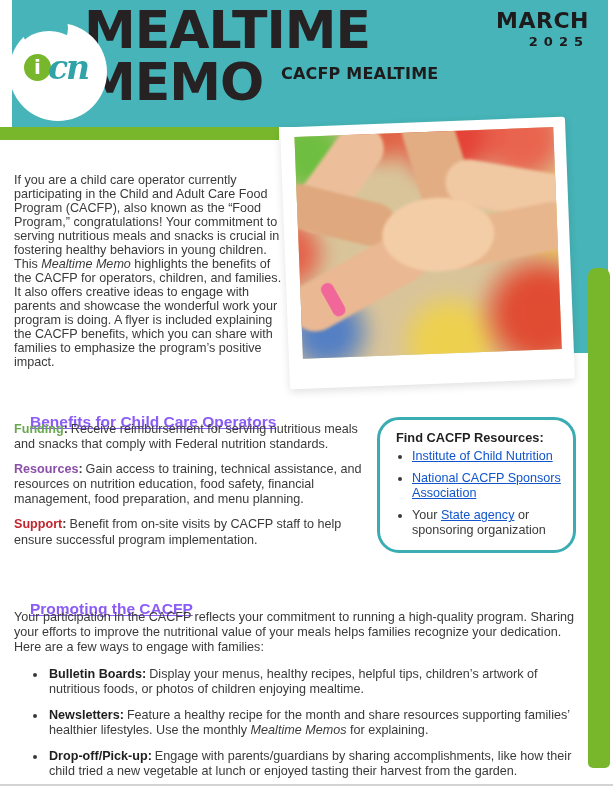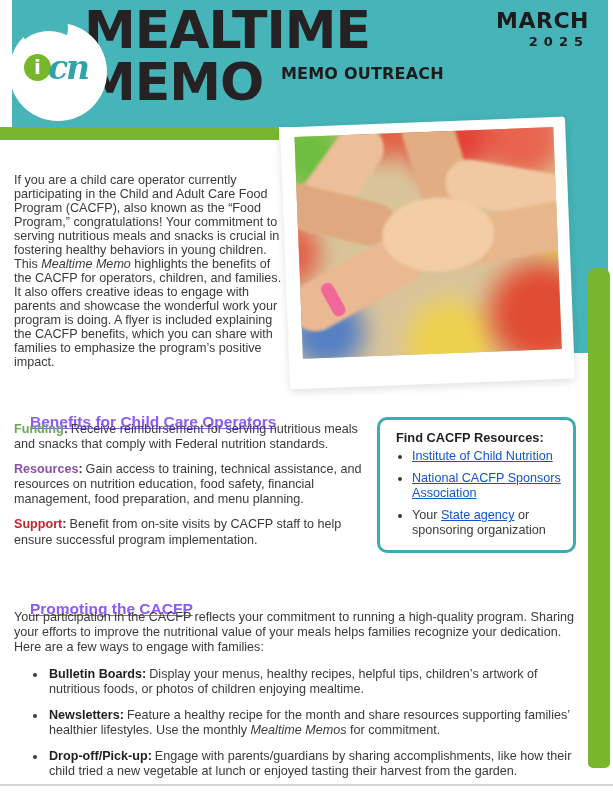--- a/index.html
+++ b/index.html
@@ -75,21 +75,21 @@
 
   .benefits{position:absolute;left:14px;top:422px;width:366px;z-index:3;}
   .benefit{margin:0 0 10px 0;font-size:12.6px;line-height:15.1px;}
   .b-label{font-weight:bold;}
   .b-label.funding{color:#6aa84f;}
   .b-label.resources{color:#8a4fa8;}
   .b-label.support{color:#c0272d;}
   .b-colon{font-weight:bold;color:#3a3a3a;margin-right:3px;}
 
   .res-box{position:absolute;left:377px;top:417px;width:199px;box-sizing:border-box;z-index:3;
-           border:3px solid #3aadb3;border-radius:10px;background:#fff;padding:10px 12px 12px 16px;}
+           border:3px solid #3aadb3;border-radius:22px;background:#fff;padding:10px 12px 12px 16px;}
   .res-title{font-weight:bold;font-size:12.8px;color:#1f1f1f;margin:0 0 4px 0;}
   .res-list{margin:0;padding:0 0 0 16px;}
   .res-list li{font-size:12.6px;line-height:15px;margin:0 0 7px 0;color:#3a3a3a;}
   .res-list li:last-child{margin-bottom:0;}
   a.doc-link{color:#1155cc;text-decoration:underline;}
 
   .promoting{position:absolute;left:14px;top:610px;width:572px;z-index:3;font-size:12.6px;line-height:15px;}
   .promo-intro{margin:0 0 12px 0;}
   .promo-list{margin:0;padding:0 0 0 33px;}
   .promo-list li{margin:0 0 11px 0;padding-left:2px;}
@@ -110,21 +110,21 @@
 
   <div class="logo">
     <div class="logo-circle"></div>
     <div class="logo-comma"></div>
     <div class="logo-i">i</div>
     <div class="logo-cn">cn</div>
   </div>
 
   <div class="title l1">MEALTIME</div>
   <div class="title l2">MEMO</div>
-  <div class="tagline">MEMO OUTREACH</div>
+  <div class="tagline">CACFP MEALTIME</div>
   <div class="issue">
     <div class="month">MARCH</div>
     <div class="year">2025</div>
   </div>
 
   <div class="photo">
     <div class="photo-img">
       <div class="photo-bg"></div>
       <div class="arm a1"></div>
       <div class="arm a2"></div>
@@ -153,19 +153,19 @@
       <li><a class="doc-link" href="#">National CACFP Sponsors Association</a></li>
       <li><span>Your </span><a class="doc-link" href="#">State agency</a><span> or sponsoring organization</span></li>
     </ul>
   </div>
 
   <h2 class="sec h-promoting">Promoting the CACFP</h2>
   <div class="promoting">
     <p class="promo-intro">Your participation in the CACFP reflects your commitment to running a high-quality program. Sharing your efforts to improve the nutritional value of your meals helps families recognize your dedication. Here are a few ways to engage with families:</p>
     <ul class="promo-list">
       <li><span class="promo-label">Bulletin Boards:</span><span>Display your menus, healthy recipes, helpful tips, children’s artwork of nutritious foods, or photos of children enjoying mealtime.</span><span class="ital"></span><span></span></li>
-      <li><span class="promo-label">Newsletters:</span><span>Feature a healthy recipe for the month and share resources supporting families’ healthier lifestyles. Use the monthly </span><span class="ital">Mealtime Memos</span><span> for commitment.</span></li>
+      <li><span class="promo-label">Newsletters:</span><span>Feature a healthy recipe for the month and share resources supporting families’ healthier lifestyles. Use the monthly </span><span class="ital">Mealtime Memos</span><span> for explaining.</span></li>
       <li><span class="promo-label">Drop-off/Pick-up:</span><span>Engage with parents/guardians by sharing accomplishments, like how their child tried a new vegetable at lunch or enjoyed tasting their harvest from the garden.</span><span class="ital"></span><span></span></li>
     </ul>
   </div>
 
   <div class="bottom-rule"></div>
 </div>
 
 </body></html>

